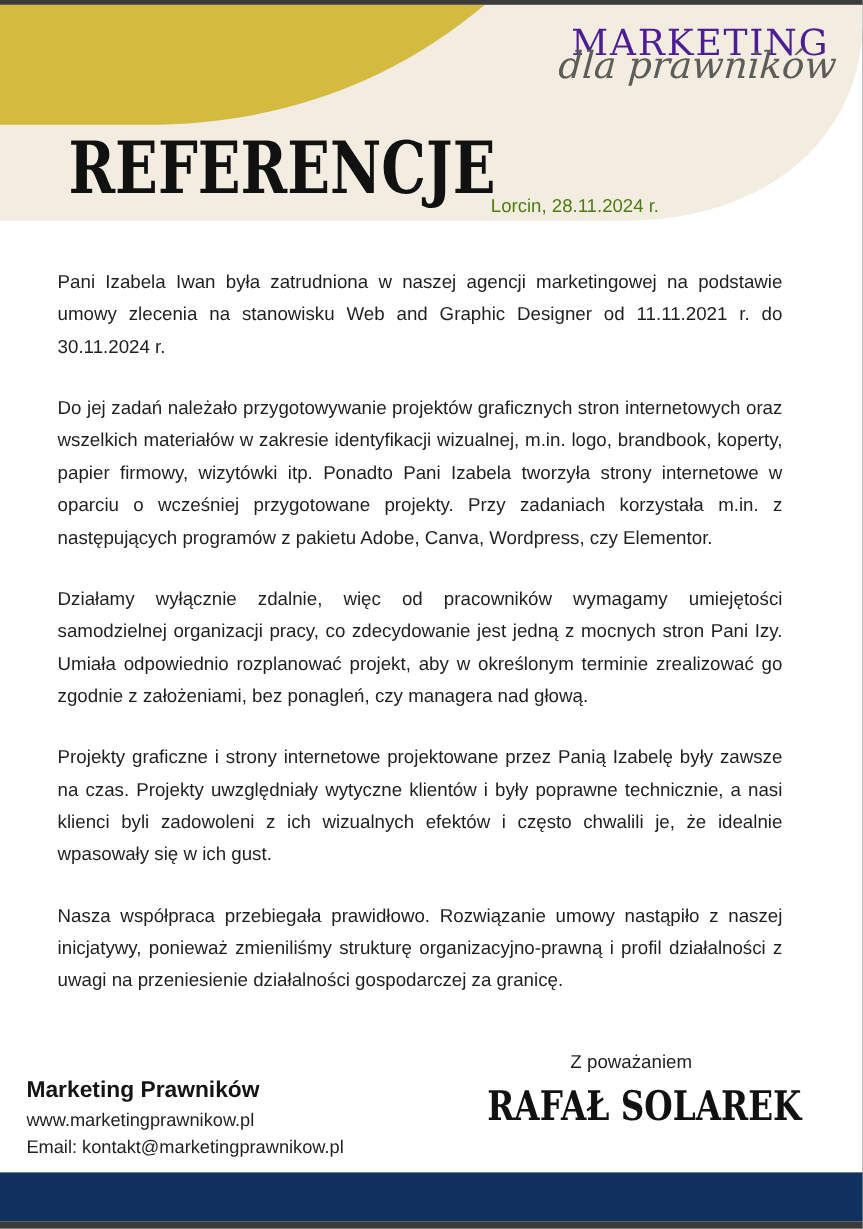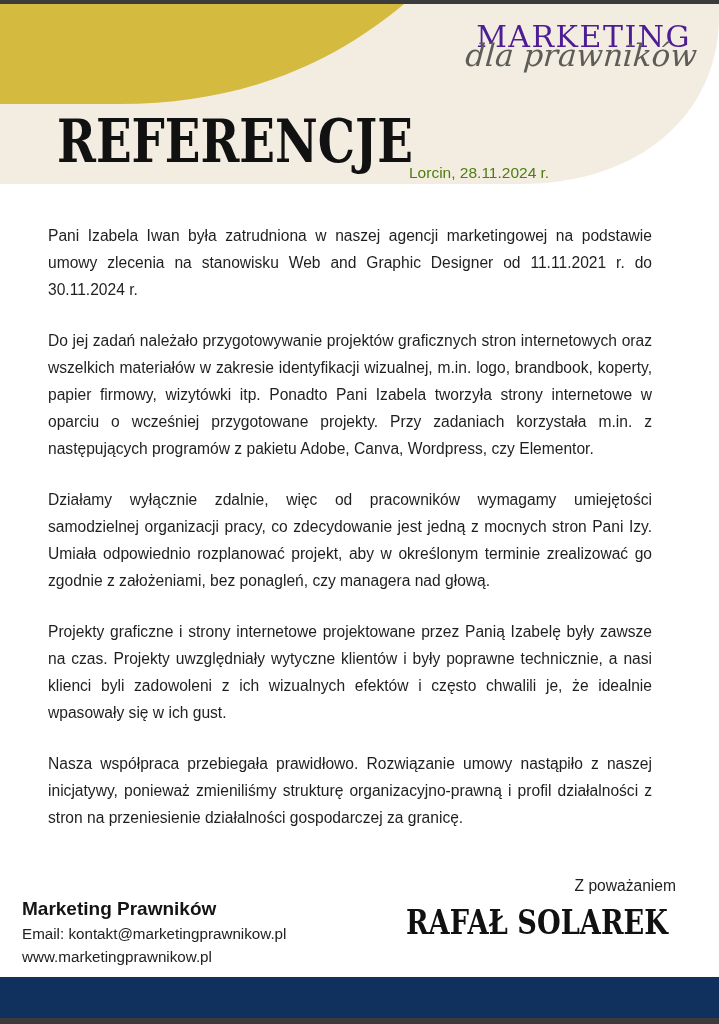--- a/index.html
+++ b/index.html
@@ -115,21 +115,21 @@
     text-align: justify;
   }
   .body-copy p:last-child { margin-bottom: 0; }
 
   
   .closing {
     position: absolute;
     right: 43px;
     top: 875px;
     width: 300px;
-    text-align: right;
+    text-align: center;
     z-index: 6;
   }
   .closing-regards {
     font-size: 15.6px;
     line-height: 22px;
     color: #1f1f1f;
   }
   .closing-name {
     margin-top: 6px;
     font-family: "DejaVu Serif", serif;
@@ -203,31 +203,31 @@
 
   <div class="doc-title">REFERENCJE</div>
 
   <div class="doc-date">Lorcin, 28.11.2024 r.</div>
 
   <div class="body-copy">
     <p>Pani Izabela Iwan była zatrudniona w naszej agencji marketingowej na podstawie umowy zlecenia na stanowisku Web and Graphic Designer od 11.11.2021 r. do 30.11.2024 r.</p>
     <p>Do jej zadań należało przygotowywanie projektów graficznych stron internetowych oraz wszelkich materiałów w zakresie identyfikacji wizualnej, m.in. logo, brandbook, koperty, papier firmowy, wizytówki itp. Ponadto Pani Izabela tworzyła strony internetowe w oparciu o wcześniej przygotowane projekty. Przy zadaniach korzystała m.in. z następujących programów z pakietu Adobe, Canva, Wordpress, czy Elementor.</p>
     <p>Działamy wyłącznie zdalnie, więc od pracowników wymagamy umiejętości samodzielnej organizacji pracy, co zdecydowanie jest jedną z mocnych stron Pani Izy. Umiała odpowiednio rozplanować projekt, aby w określonym terminie zrealizować go zgodnie z założeniami, bez ponagleń, czy managera nad głową.</p>
     <p>Projekty graficzne i strony internetowe projektowane przez Panią Izabelę były zawsze na czas. Projekty uwzględniały wytyczne klientów i były poprawne technicznie, a nasi klienci byli zadowoleni z ich wizualnych efektów i często chwalili je, że idealnie wpasowały się w ich gust.</p>
-    <p>Nasza współpraca przebiegała prawidłowo. Rozwiązanie umowy nastąpiło z naszej inicjatywy, ponieważ zmieniliśmy strukturę organizacyjno-prawną i profil działalności z stron na przeniesienie działalności gospodarczej za granicę.</p>
+    <p>Nasza współpraca przebiegała prawidłowo. Rozwiązanie umowy nastąpiło z naszej inicjatywy, ponieważ zmieniliśmy strukturę organizacyjno-prawną i profil działalności z uwagi na przeniesienie działalności gospodarczej za granicę.</p>
   </div>
 
   <div class="closing">
     <div class="closing-regards">Z poważaniem</div>
     <div class="closing-name">RAFAŁ SOLAREK</div>
   </div>
 
   <div class="contact">
     <div class="contact-name">Marketing Prawników</div>
+    <div class="contact-line">www.marketingprawnikow.pl</div>
     <div class="contact-line">Email: kontakt@marketingprawnikow.pl</div>
-    <div class="contact-line">www.marketingprawnikow.pl</div>
   </div>
 
   <div class="footer-bar"></div>
 
   <div class="chrome-strip chrome-bottom"></div>
 
 </div>
 
 </body></html>

